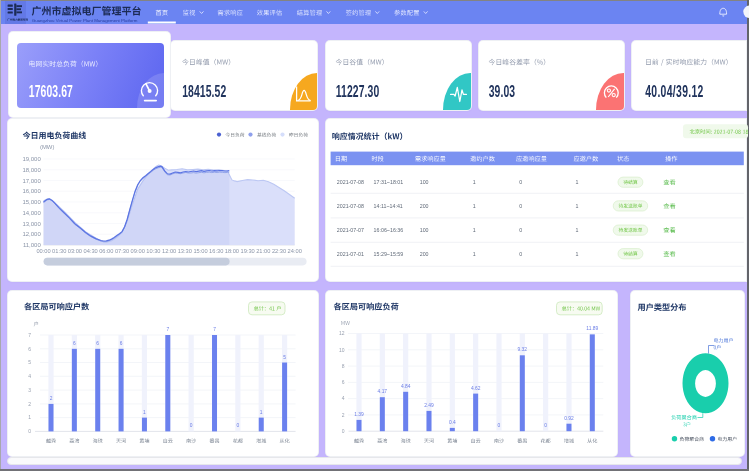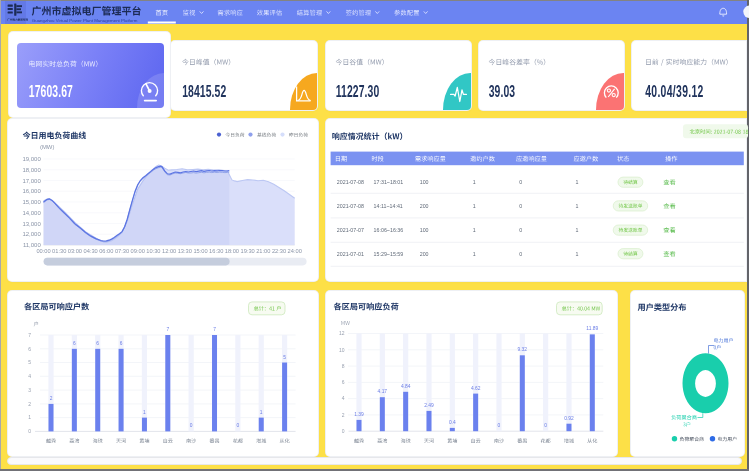--- a/index.html
+++ b/index.html
@@ -1,15 +1,15 @@
 <!DOCTYPE html>
 <html><head><meta charset="utf-8"><style>
 *{margin:0;padding:0;box-sizing:border-box}
 body{width:749px;height:471px;overflow:hidden;font-family:"Liberation Sans",sans-serif;background:#fff}
-#page{position:relative;width:749px;height:471px;background:#fde047;overflow:hidden}
+#page{position:relative;width:749px;height:471px;background:#c4b5fd;overflow:hidden}
 .panel{position:absolute;background:#fff;border-radius:4px;box-shadow:0 0 0 1px #eef0f4,0 1px 3px rgba(40,55,100,0.04)}
 .q{position:absolute;border-top-left-radius:100%;border-bottom-right-radius:4px}
 </style></head><body>
 <div id="page">
 <div style="position:absolute;left:1px;top:1px;width:746px;height:22.5px;background:#6b84f2"></div>
 <div style="position:absolute;left:4.5px;top:1px;width:21.5px;height:22.5px;background:#6379e6"></div>
 <div class="panel" style="left:8.5px;top:31.5px;width:161.3px;height:85.5px"></div>
 <div style="position:absolute;left:16.5px;top:43px;width:147.7px;height:65px;border-radius:4px;background:linear-gradient(112deg,#9a9efa 0%,#7b81f7 48%,#5e67f0 96%)"></div>
 <div class="q" style="left:136.5px;top:73px;width:27px;height:35px;background:rgba(255,255,255,0.15)"></div>
 <div class="panel" style="left:170.6px;top:41px;width:146.6px;height:69px"></div>

